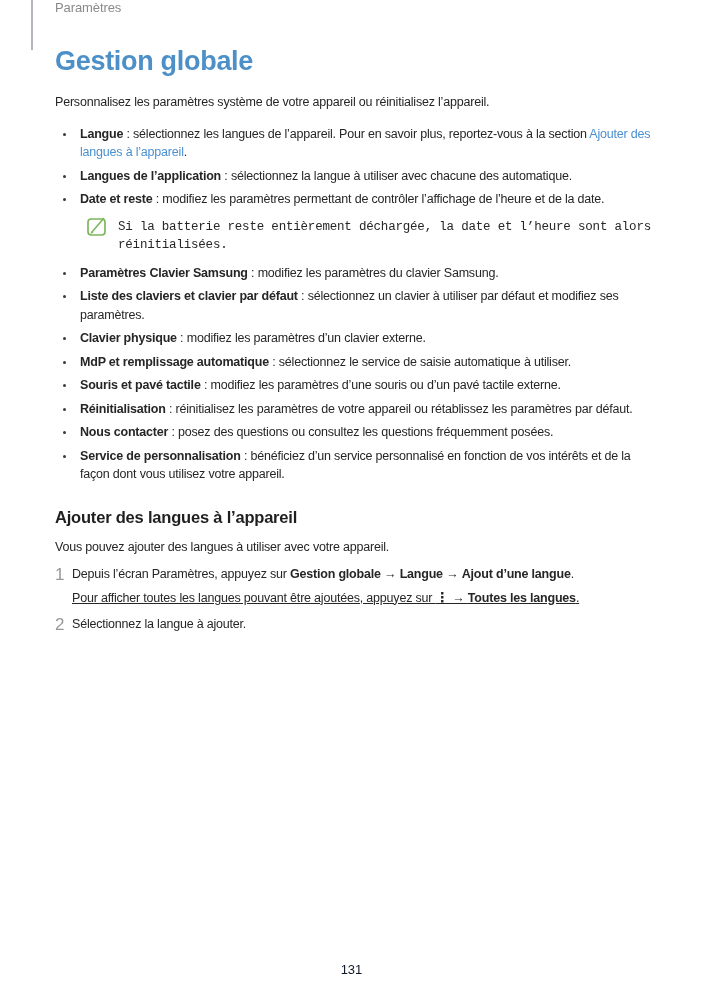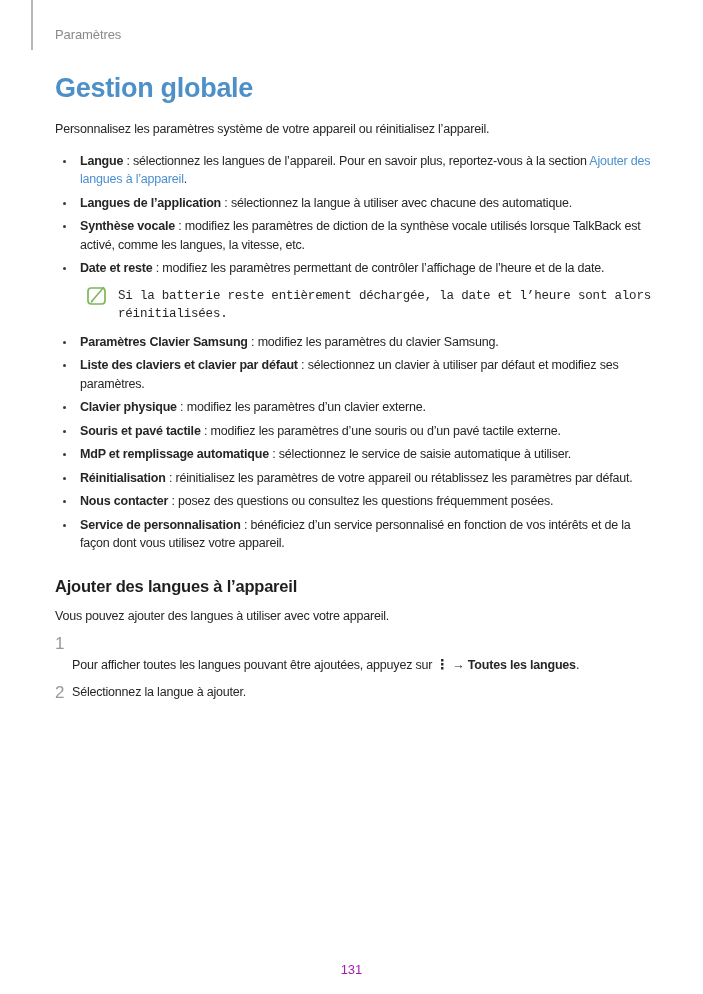--- a/index.html
+++ b/index.html
@@ -10,21 +10,20 @@
     overflow: hidden;
     font-family: "Liberation Sans", "DejaVu Sans", sans-serif;
     color: #262626;
   }
   .header-rule {
     position: absolute; left: 31px; top: 0;
     width: 2px; height: 50px; background: #b3b6ba;
   }
   .content { padding: 0 50px 0 55px; }
   .kicker {
-    padding-top: 27px;
     font-size: 13px; color: #8a8a8a; letter-spacing: -0.1px;
   }
   h1.page-title {
     margin: 31px 0 16px;
     font-size: 27px; font-weight: bold; letter-spacing: -0.3px;
     color: #4d90c8;
   }
   .body-text, li, .note-text, .step-body {
     font-size: 12.5px; line-height: 18.5px; letter-spacing: -0.2px;
   }
@@ -50,26 +49,26 @@
     color: #1f1f1f;
   }
   .section-intro { margin: 0 0 13px; }
   .step { display: flex; align-items: flex-start; margin-bottom: 8px; }
   .step-num {
     flex: none; width: 17px;
     font-size: 17px; line-height: 19px; font-weight: 400;
     color: #96989a;
   }
   .step-body { flex: 1; }
-  .step-sub { margin-top: 22px; }
+  .step-sub { margin-top: 5px; text-decoration: underline; }
   .more-options { font-weight: bold; font-size: 13.5px; letter-spacing: 0; }
   .page-footer {
     position: absolute; left: 0; right: 0; bottom: 17px;
     text-align: center;
-    font-size: 13px; color: #a21caf;
+    font-size: 13px; color: #0f172a;
   }
 </style>
 </head>
 <body>
 
 <div class="header-rule"></div>
 
 <div class="content">
 
   <div class="kicker">Paramètres</div>
@@ -80,23 +79,20 @@
 
 
   <ul class="bullet-list">
     <li>
       <span class="bullet-dot"></span><b>Langue</b><span> : sélectionnez les langues de l’appareil. Pour en savoir plus, reportez-vous à la section </span><span class="link">Ajouter des langues à l’appareil</span><span>.</span>
     </li>
     <li>
       <span class="bullet-dot"></span><b>Langues de l’application</b><span> : sélectionnez la langue à utiliser avec chacune des automatique.</span>
     </li>
     <li>
-      <span class="bullet-dot"></span><b>Synthèse vocale</b><span> : modifiez les paramètres de diction de la synthèse vocale utilisés lorsque TalkBack est activé, comme les langues, la vitesse, etc.</span>
-    </li>
-    <li>
       <span class="bullet-dot"></span><b>Date et reste</b><span> : modifiez les paramètres permettant de contrôler l’affichage de l’heure et de la date.</span>
       <div class="note-row">
         <span class="note-icon-box">
           <svg viewBox="0 0 24 24" width="24" height="24">
             <rect x="3" y="4" width="17" height="16" rx="3.2" fill="none" stroke="#7eb75a" stroke-width="1.7"></rect>
             <path d="M7.4 16.6 L18.6 3.6" stroke="#7eb75a" stroke-width="1.6" fill="none" stroke-linecap="round"></path>
             <path d="M5.5 19.1 L8.5 17.7 L6.4 15.9 Z" fill="#7eb75a"></path>
           </svg>
         </span>
         <span class="note-text">Si la batterie reste entièrement déchargée, la date et l’heure sont alors réinitialisées.</span>
@@ -105,43 +101,44 @@
     <li>
       <span class="bullet-dot"></span><b>Paramètres Clavier Samsung</b><span> : modifiez les paramètres du clavier Samsung.</span>
     </li>
     <li>
       <span class="bullet-dot"></span><b>Liste des claviers et clavier par défaut</b><span> : sélectionnez un clavier à utiliser par défaut et modifiez ses paramètres.</span>
     </li>
     <li>
       <span class="bullet-dot"></span><b>Clavier physique</b><span> : modifiez les paramètres d’un clavier externe.</span>
     </li>
     <li>
-      <span class="bullet-dot"></span><b>Souris et pavé tactile</b><span> : modifiez les paramètres d’une souris ou d’un pavé tactile externe.</span>
+      <span class="bullet-dot"></span><b>MdP et remplissage automatique</b><span> : sélectionnez le service de saisie automatique à utiliser.</span>
     </li>
     <li>
-      <span class="bullet-dot"></span><b>MdP et remplissage automatique</b><span> : sélectionnez le service de saisie automatique à utiliser.</span>
+      <span class="bullet-dot"></span><b>Souris et pavé tactile</b><span> : modifiez les paramètres d’une souris ou d’un pavé tactile externe.</span>
     </li>
     <li>
       <span class="bullet-dot"></span><b>Réinitialisation</b><span> : réinitialisez les paramètres de votre appareil ou rétablissez les paramètres par défaut.</span>
     </li>
     <li>
       <span class="bullet-dot"></span><b>Nous contacter</b><span> : posez des questions ou consultez les questions fréquemment posées.</span>
     </li>
     <li>
       <span class="bullet-dot"></span><b>Service de personnalisation</b><span> : bénéficiez d’un service personnalisé en fonction de vos intérêts et de la façon dont vous utilisez votre appareil.</span>
     </li>
   </ul>
 
   <h2 class="section-heading">Ajouter des langues à l’appareil</h2>
 
   <p class="body-text section-intro">Vous pouvez ajouter des langues à utiliser avec votre appareil.</p>
 
   <div class="step">
     <span class="step-num">1</span>
     <div class="step-body">
+      <div><span>Depuis l’écran Paramètres, appuyez sur </span><b>Gestion globale</b><span> → </span><b>Langue</b><span> → </span><b>Ajout d’une langue</b><span>.</span></div>
       <div class="step-sub"><span>Pour afficher toutes les langues pouvant être ajoutées, appuyez sur </span><span class="more-options">⋮</span><span> → </span><b>Toutes les langues</b><span>.</span></div>
     </div>
   </div>
 
   <div class="step">
     <span class="step-num">2</span>
     <div class="step-body">Sélectionnez la langue à ajouter.</div>
   </div>
 
 </div>

